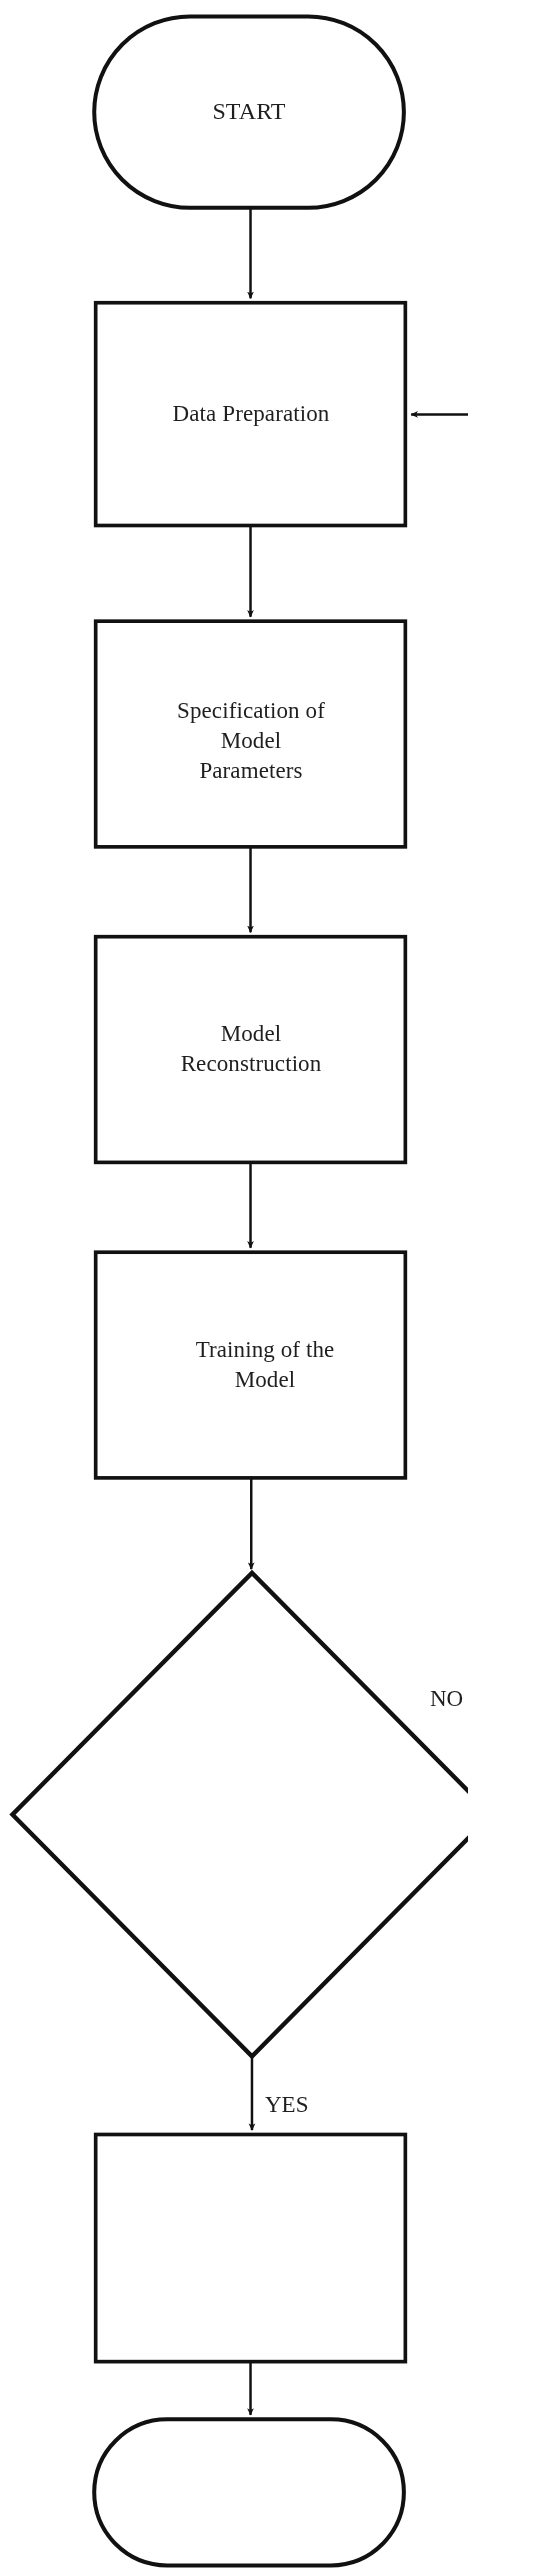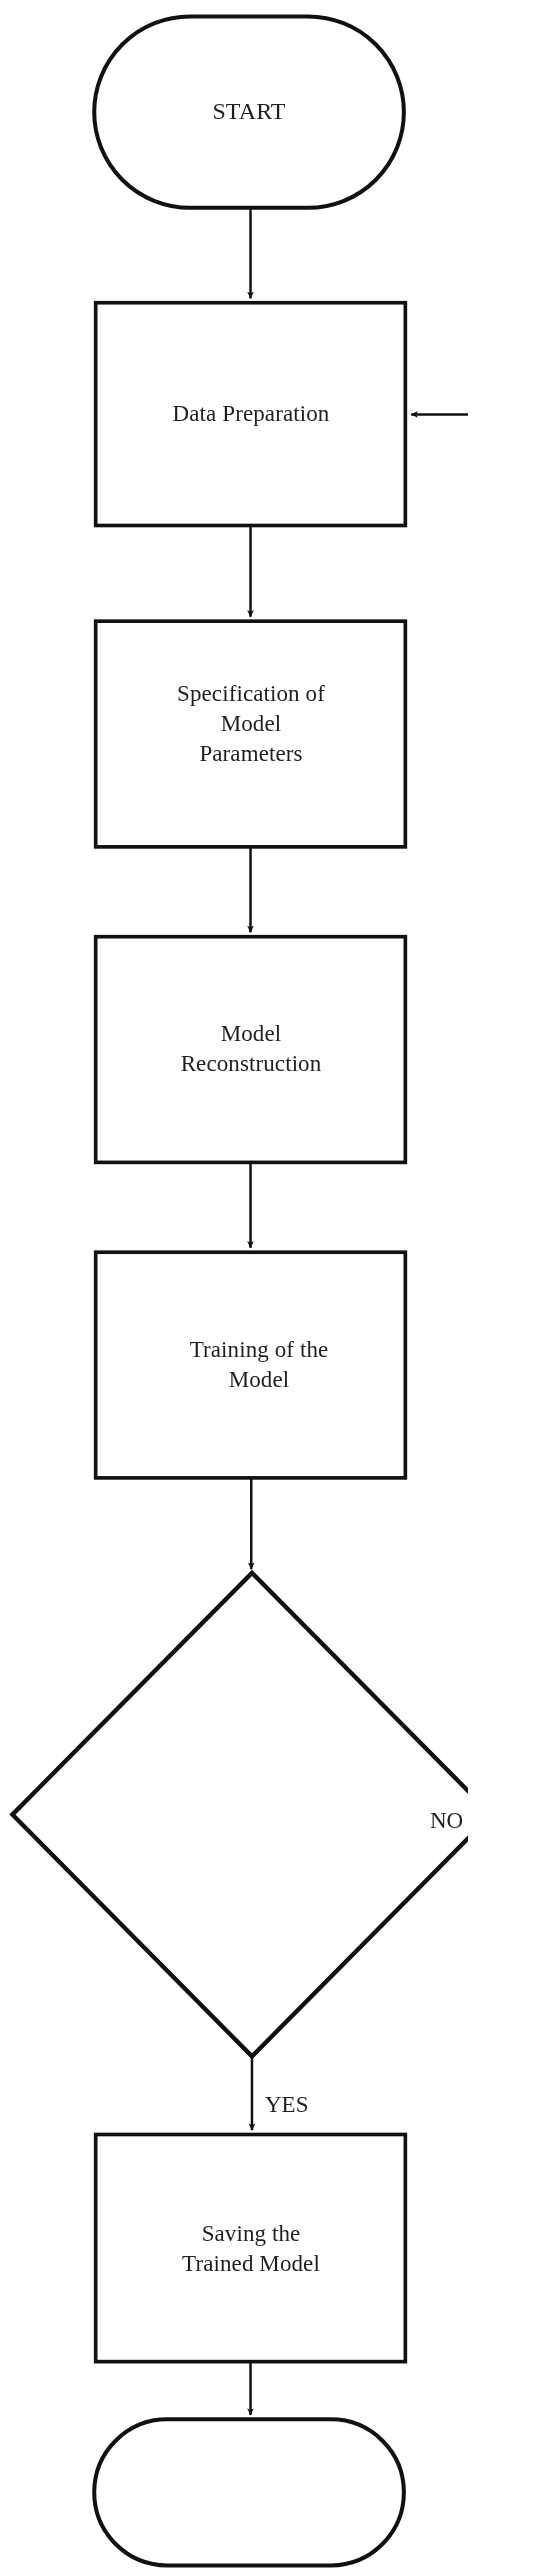--- a/index.html
+++ b/index.html
@@ -93,33 +93,31 @@
 
     <line x1="345" y1="2814" x2="345" y2="2915" stroke="#111111" stroke-width="3.4" marker-end="url(#arrowhead)"></line>
 
     <line x1="343" y1="3232" x2="343" y2="3305" stroke="#111111" stroke-width="3.4" marker-end="url(#arrowhead)"></line>
   </svg>
 
   <div class="node-label terminal-label" style="left:94px; top:15.4px; width:310px; height:192px;">START</div>
 
   <div class="node-label process-label" style="left:96px; top:302px; width:310px; height:223px;">Data Preparation</div>
 
-  <div class="node-label process-label" style="left:96px; top:611px; width:310px; height:226px;">Specification of
+  <div class="node-label process-label" style="left:96px; top:628px; width:310px; height:226px;">Specification of
 Model
 Parameters</div>
 
   <div class="node-label process-label" style="left:96px; top:936px; width:310px; height:226px;">Model
 Reconstruction</div>
 
-  <div class="node-label process-label" style="left:104px; top:1252px; width:310px; height:226px;">Training of the
+  <div class="node-label process-label" style="left:110px; top:1252px; width:310px; height:226px;">Training of the
 Model</div>
 
 
-  <div class="node-label process-label" style="left:96px; top:2135px; width:310px; height:227px;">Saving the
-Trained Model</div>
 
 
-  <div class="edge-label" style="left:430px; top:1808px;">NO</div>
+  <div class="edge-label" style="left:430px; top:1686px;">NO</div>
 
   <div class="edge-label" style="left:265px; top:2058px;margin-top:34px;">YES</div>
 
 </div>
 
 
 </body></html>

